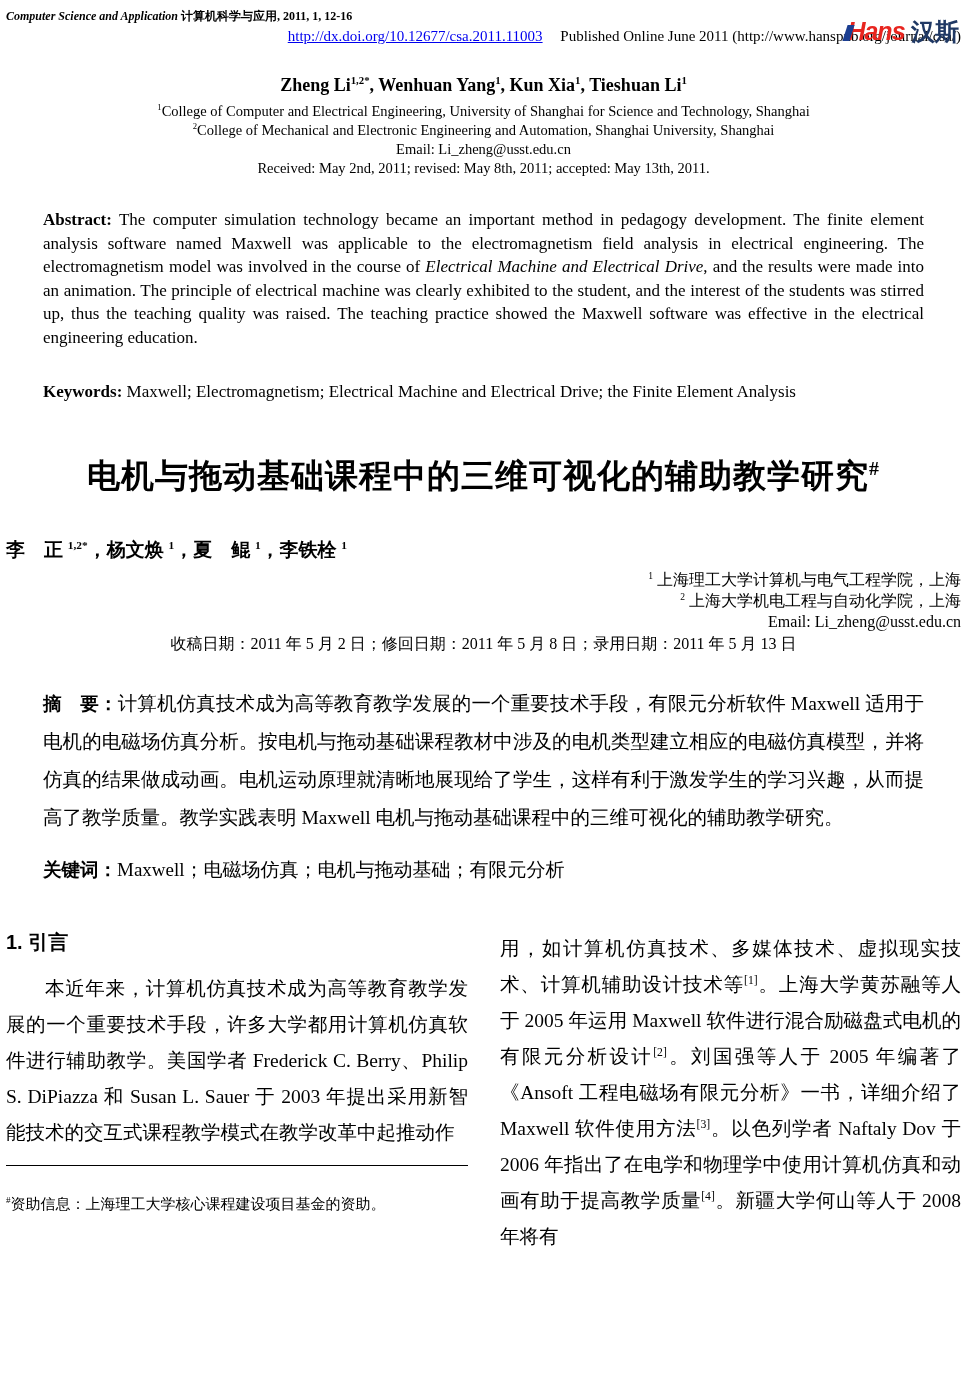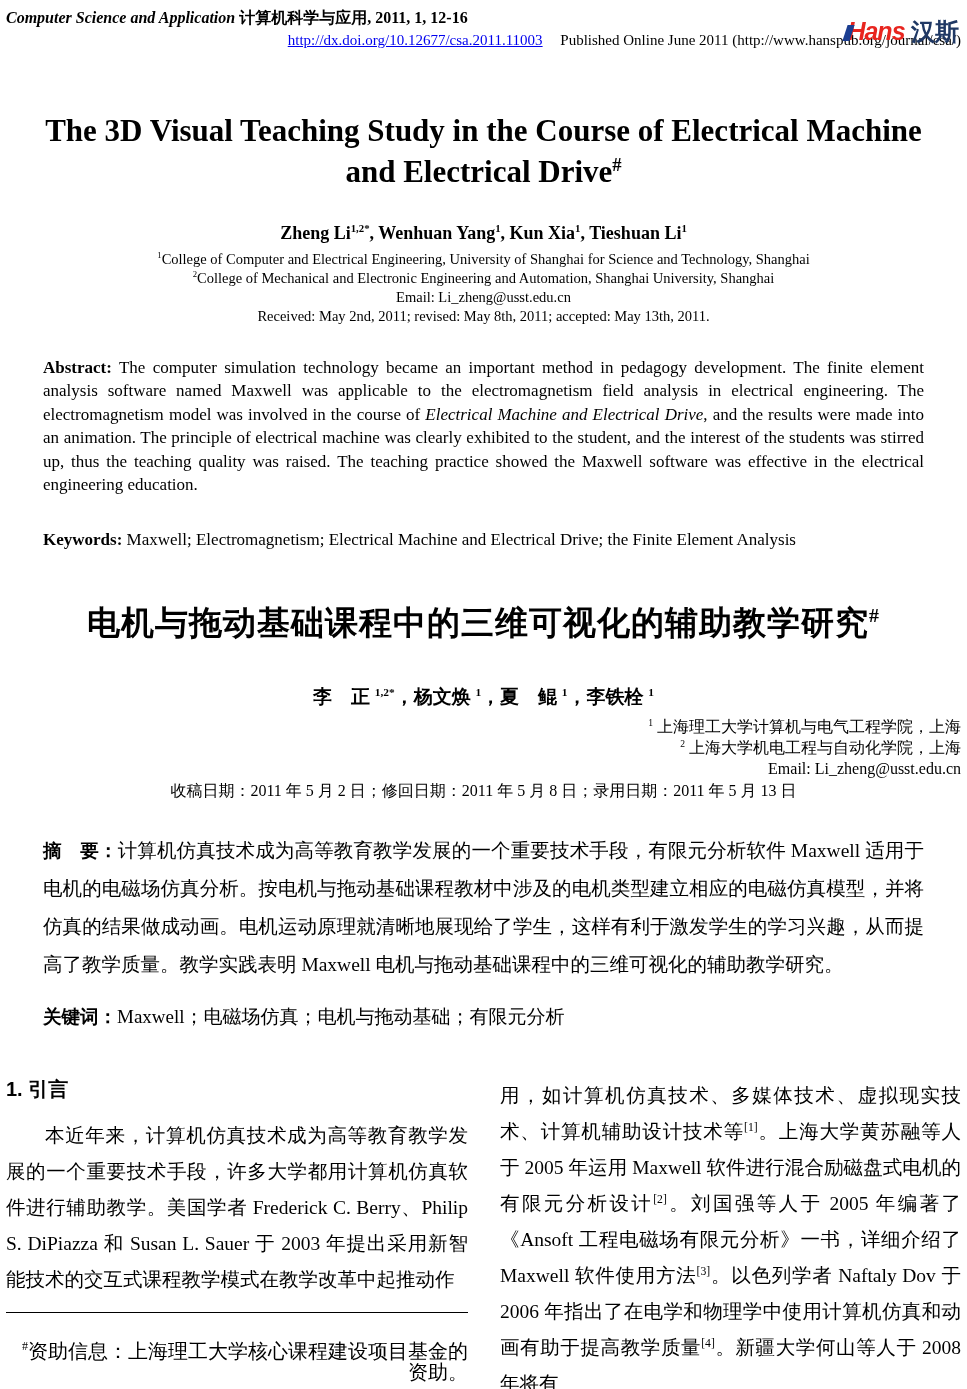--- a/index.html
+++ b/index.html
@@ -11,21 +11,21 @@
   }
   .page {
     position: relative;
     width: 967px; min-height: 1389px;
     padding: 8px 6px 40px 6px;
     overflow: hidden;
   }
 
   
   .header { position: relative; }
-  .journal-line { font-size: 16px; font-weight: bold; }
+  .journal-line { font-size: 12px; font-weight: bold; }
   .journal-line .jn-en { font-style: italic; }
   .doi-line { font-size: 15px; margin-top: 3px; text-align: right; }
   .doi-line a { color: #0000EE; text-decoration: underline; }
   .doi-line .pub { color: #000; margin-left: 14px; }
   .logo { position: absolute; right: 2px; top: 8px; font-family: "Liberation Sans", sans-serif; white-space: nowrap; }
   .logo .slash { display: inline-block; width: 7px; height: 16px; background: #1B3E91; transform: skewX(-18deg); margin-right: -9px; vertical-align: -1px; }
   .logo .latin { color: #E8251F; font-weight: bold; font-style: italic; font-size: 25px; letter-spacing: -1px; }
   .logo .cjk { color: #1F3864; font-weight: bold; font-size: 24px; margin-left: 2px; }
 
   
@@ -41,38 +41,38 @@
 
   
   .block-indent { margin: 0 37px; }
   .abstract-en { margin-top: 30px; font-size: 17px; line-height: 23.5px; text-align: justify; }
   .abstract-en .lbl { font-weight: bold; }
   .keywords-en { margin-top: 31px; font-size: 17px; line-height: 23.5px; padding-left: 92px; text-indent: -92px; }
   .keywords-en .lbl { font-weight: bold; }
 
   
   .title-zh { margin-top: 50px; text-align: center; font-size: 33px; font-weight: bold; letter-spacing: 1px; }
-  .authors-zh { margin-top: 38px; text-align: center; font-size: 19px; font-weight: bold; }
+  .authors-zh { margin-top: 38px; text-align: left; font-size: 19px; font-weight: bold; }
   .affil-zh { margin-top: 6px; text-align: right; font-size: 16px; line-height: 21px; }
   .dates-zh { text-align: center; font-size: 16px; margin-top: 2px; }
 
   .abstract-zh { margin-top: 30px; font-size: 19.5px; line-height: 38px; text-align: justify; }
   .abstract-zh .lbl, .keywords-zh .lbl { font-family: "Liberation Sans", "DejaVu Sans", sans-serif; font-weight: bold; font-size: 18.5px; }
   .keywords-zh { margin-top: 20px; font-size: 19px; }
 
   
   .columns { display: flex; margin-top: 46px; gap: 32px; }
   .col { width: 462px; font-size: 19.5px; line-height: 36px; text-align: justify; }
   .col-left { display: flex; flex-direction: column; }
   .sec-heading { font-family: "Liberation Sans", "DejaVu Sans", sans-serif; font-weight: bold; font-size: 20px; line-height: 26px; text-align: left; }
   .col-left p { margin-top: 16px; text-indent: 2em; }
   .col-right p { margin-top: 2px; }
   .footnote { margin-top: 14px; }
   .footnote hr { border: none; border-top: 1px solid #000; width: 462px; margin: 0 0 4px 0; }
-  .footnote .fn-text { font-size: 20px; line-height: 21px; text-align: right; text-indent: 0; margin-top: 28px; }
+  .footnote .fn-text { font-size: 15px; line-height: 21px; text-align: left; text-indent: 0; margin-top: 28px; }
 </style>
 </head>
 <body>
 
 <div class="page">
 
   <div class="header">
     <div class="journal-line">
       <span class="jn-en">Computer Science and Application</span><span> 计算机科学与应用, 2011, 1, 12-16</span>
     </div>
@@ -80,21 +80,20 @@
       <a href="#">http://dx.doi.org/10.12677/csa.2011.11003</a>
       <span class="pub">Published Online June 2011 (http://www.hanspub.org/journal/csa/)</span>
     </div>
     <div class="logo">
       <span class="slash"></span>
       <span class="latin">Hans</span>
       <span class="cjk">汉斯</span>
     </div>
   </div>
 
-  <h1 class="title-en"><span>The 3D Visual Teaching Study in the Course of Electrical Machine and Electrical Drive</span><sup>#</sup></h1>
 
   <div class="authors-en"><span>Zheng Li</span><sup>1,2*</sup><span>, Wenhuan Yang</span><sup>1</sup><span>, Kun Xia</span><sup>1</sup><span>, Tieshuan Li</span><sup>1</sup></div>
   <div class="affil-block">
     <div><sup>1</sup><span>College of Computer and Electrical Engineering, University of Shanghai for Science and Technology, Shanghai</span></div>
     <div><sup>2</sup><span>College of Mechanical and Electronic Engineering and Automation, Shanghai University, Shanghai</span></div>
     <div>Email: Li_zheng@usst.edu.cn</div>
     <div>Received: May 2nd, 2011; revised: May 8th, 2011; accepted: May 13th, 2011.</div>
   </div>
 
   <div class="abstract-en block-indent">

